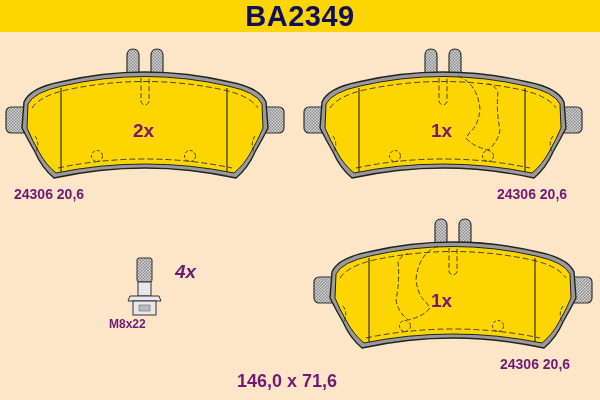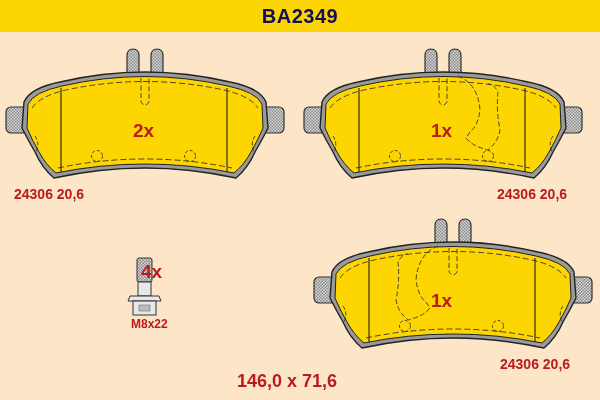--- a/index.html
+++ b/index.html
@@ -1,21 +1,21 @@
 <!DOCTYPE html>
 <html><head>
   <meta charset="utf-8">
   <style>
     html, body { margin:0; padding:0; }
     body { width:600px; height:400px; background:#fde5c8; position:relative; overflow:hidden;
            font-family:"Liberation Sans", sans-serif; }
     .header { position:absolute; left:0; top:0; width:600px; height:32px; background:#fdd500;
               display:flex; align-items:center; justify-content:center; }
-    .header-title { font-weight:bold; font-size:20px; color:#10105a; letter-spacing:0.5px; }
-    .txt { position:absolute; font-weight:bold; color:#b91c1c; }
+    .header-title { font-weight:bold; font-size:29px; color:#10105a; letter-spacing:0.5px; }
+    .txt { position:absolute; font-weight:bold; color:#701a75; }
     .code { font-size:14px; }
     .qty { font-size:19px; }
     .thread { font-size:12px; }
     .dims { font-size:18px;text-align:right; }
     svg { position:absolute; left:0; top:0; }
   </style>
 </head>
 <body>
 
 <div class="header">
@@ -86,16 +86,16 @@
 
 <span class="txt qty" style="left:133px;top:120px;">2x</span>
 <span class="txt code" style="left:14px;top:186px;">24306 20,6</span>
 
 <span class="txt qty" style="left:431px;top:120px;">1x</span>
 <span class="txt code" style="left:497px;top:186px;">24306 20,6</span>
 
 <span class="txt qty" style="left:431px;top:290px;">1x</span>
 <span class="txt code" style="left:500px;top:356px;">24306 20,6</span>
 
-<span class="txt qty" style="left:141px;top:261px;">4x</span>
-<span class="txt thread" style="left:131px;top:317px;">M8x22</span>
+<span class="txt qty" style="left:175px;top:261px;font-style:italic;">4x</span>
+<span class="txt thread" style="left:109px;top:317px;">M8x22</span>
 
 <span class="txt dims" style="left:237px;top:371px;">146,0 x 71,6</span>
 
 </body></html>

